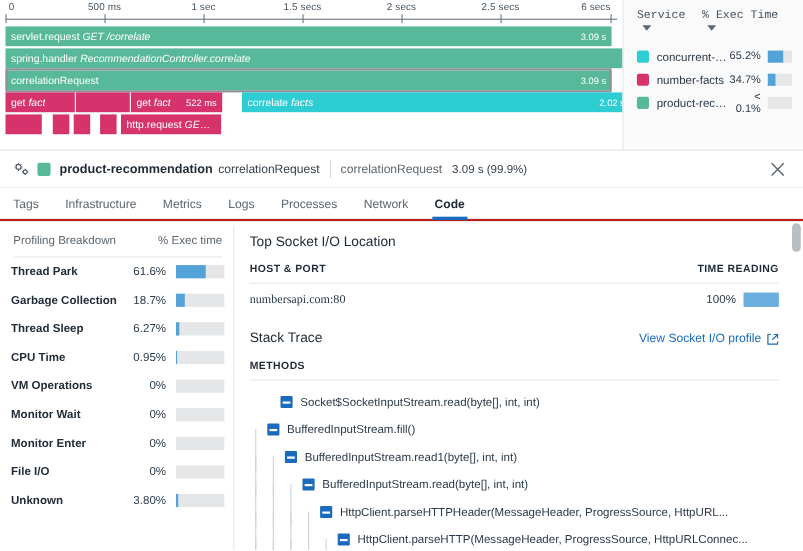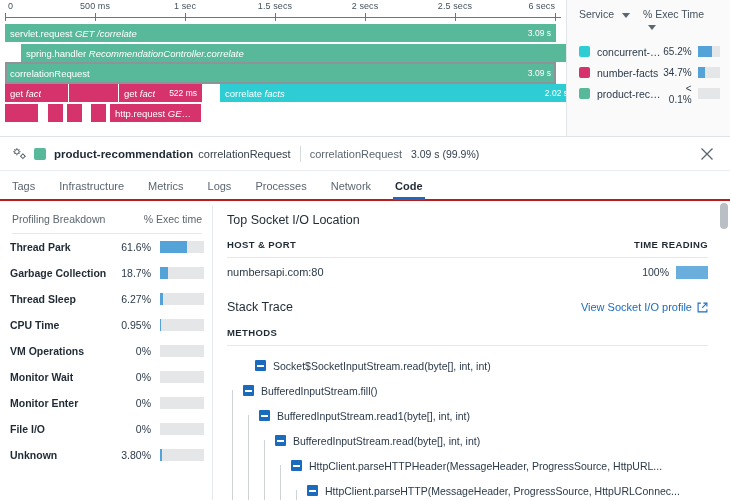--- a/index.html
+++ b/index.html
@@ -59,21 +59,21 @@
     border: 2px solid #8d9398; background: transparent;
     pointer-events: none;
   }
 
   
   .legend {
     position: absolute; right: 0; top: 0; width: 164px; height: 136px;
     background: #fafafa; border-left: 1px solid #e3e6e8;
     padding: 8px 10px 0 12px;
   }
-  .legend-head { display: flex; align-items: flex-start; font-size: 10.5px; color: #44515e; margin-bottom: 9px; }
+  .legend-head { display: flex; align-items: flex-start; font-size: 10.5px; color: #44515e; margin-bottom: 9px; font-family: Liberation Mono, monospace; }
   .legend-head .h1 { width: 62px; }
   .legend-head .h2 { margin-left: 2px; }
   .caret {
     display: inline-block; width: 0; height: 0; margin-left: 5px;
     border-left: 4px solid transparent; border-right: 4px solid transparent;
     border-top: 5px solid #5a6670; vertical-align: middle;
   }
   .legend-row { display: flex; align-items: center; height: 21px; font-size: 10.5px; color: #2b3a4a; }
   .sw { width: 11px; height: 11px; border-radius: 2px; margin-right: 7px; flex: none; }
   .legend-name { width: 76px; overflow: hidden; white-space: nowrap; text-overflow: ellipsis; }
@@ -138,21 +138,21 @@
 
   
   .content { flex: 1; padding: 12px 22px 0 14px; position: relative; overflow: hidden; }
   .sec-title { font-size: 12.5px; color: #1f2a35; margin-bottom: 12px; }
   .tbl-head {
     display: flex; font-size: 9.5px; font-weight: bold; letter-spacing: .4px;
     color: #1f2a35; padding-bottom: 7px; border-bottom: 1px solid #e6e9eb;
   }
   .tbl-head .a { flex: 1; }
   .tbl-row { display: flex; align-items: center; height: 28px; font-size: 11px; color: #2b3a4a; }
-  .tbl-row .a { flex: 1; }
+  .tbl-row .a { flex: 1; font-family: Liberation Serif, serif; }
   .tbl-row .pct { font-size: 10.5px; margin-right: 7px; }
   .tr-bar { width: 32px; height: 13px; background: #e4e6e8; position: relative; }
   .tr-bar i { position: absolute; left: 0; top: 0; bottom: 0; background: #6aaedd; }
 
   .stack-head { display: flex; align-items: baseline; margin-top: 14px; }
   .stack-head .sec-title { margin-bottom: 0; }
   .link {
     margin-left: auto; font-size: 11px; color: #1a6bbd; cursor: pointer;
     display: inline-flex; align-items: flex-end;
   }
@@ -230,21 +230,21 @@
   </div>
 
   <div class="rows" id="flame-rows">
       <div class="frow">
         <div class="bar green" style="left: 0px; width: 551px;">
           <span class="lbl">servlet.request<em> GET /correlate</em></span>
           <span class="dur">3.09 s</span>
         </div>
       </div>
       <div class="frow">
-        <div class="bar green" style="left: 16px; width: 595px;">
+        <div class="bar green" style="left: 0px; width: 595px;">
           <span class="lbl">spring.handler<em> RecommendationController.correlate</em></span>
           <span class="dur">3.09 s</span>
         </div>
       </div>
       <div class="frow">
         <div class="bar green" style="left: 0px; width: 551px;">
           <span class="lbl">correlationRequest</span>
           <span class="dur">3.09 s</span>
         </div>
         <div class="sel-frame" style="left: 0px; width: 551px;"></div>

